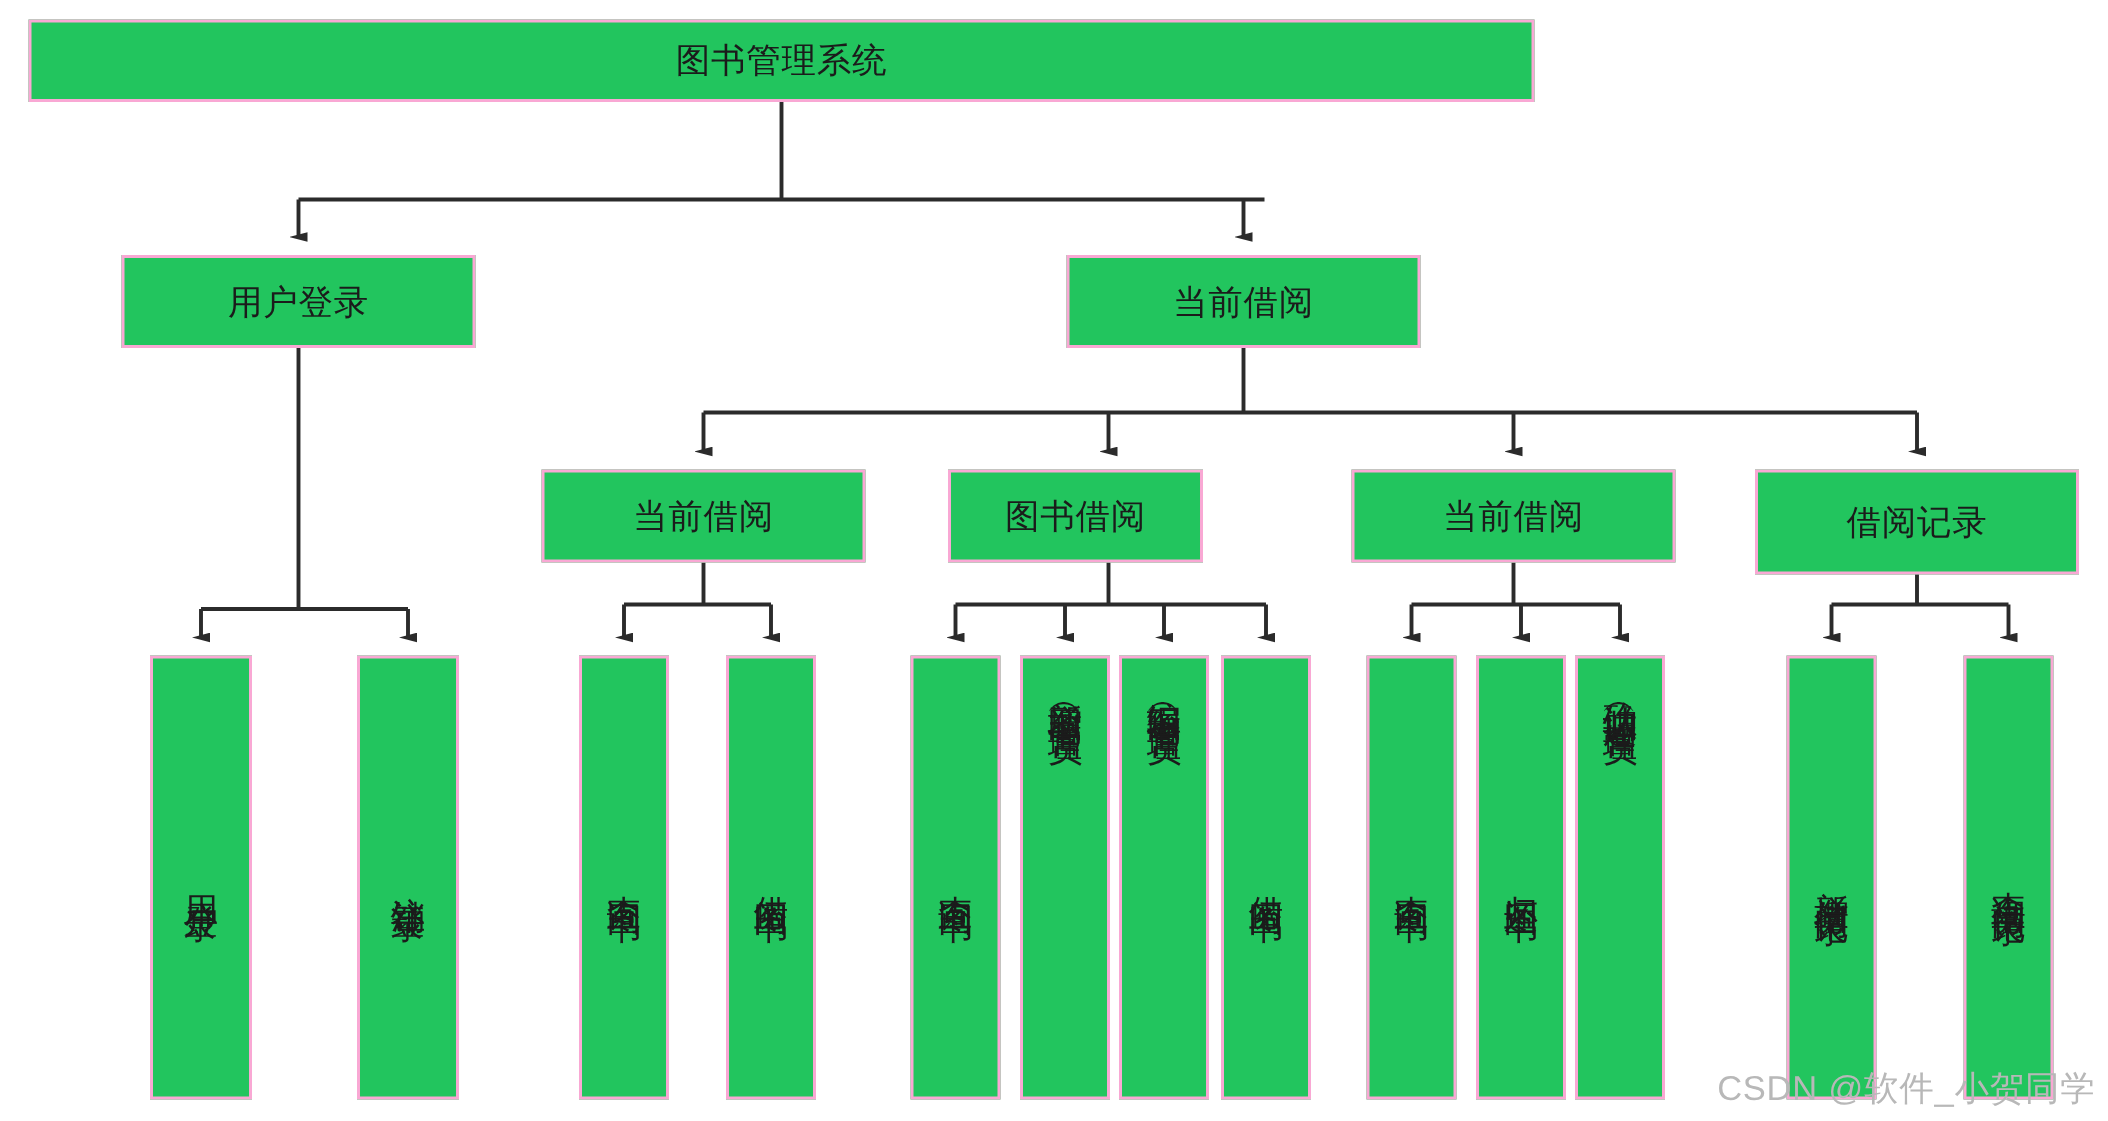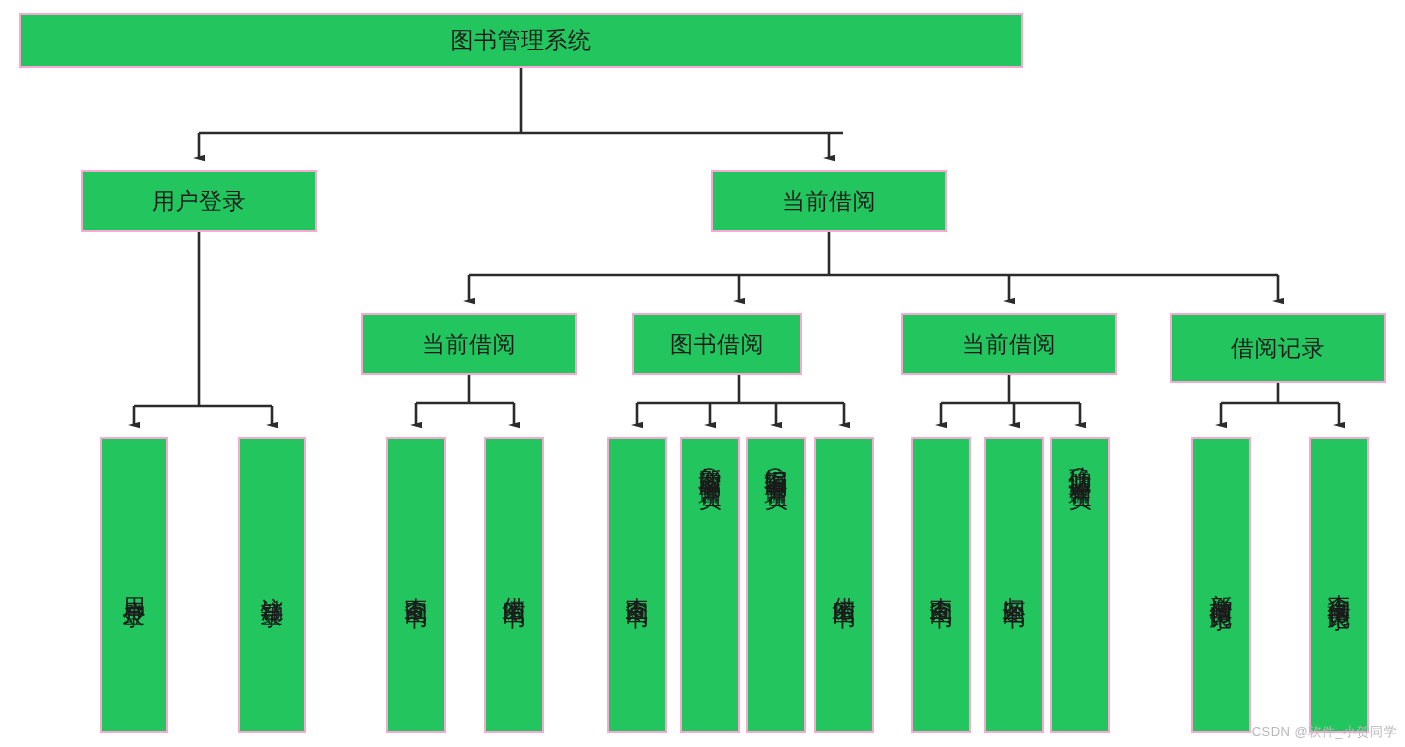--- a/index.html
+++ b/index.html
@@ -64,21 +64,21 @@
     max-height: 276px;
   }
   .node.leaf.centered {
     align-items: center;
     padding-top: 0;
   }
   .watermark {
     position: absolute;
     right: 8px;
     bottom: 6px;
-    font-size: 13px;
+    font-size: 23px;
     color: #b8b8b8;
     z-index: 5;
     white-space: nowrap;
     letter-spacing: 0.5px;
   }
 </style>
 </head>
 <body>
 
 <div id="diagram-root">

